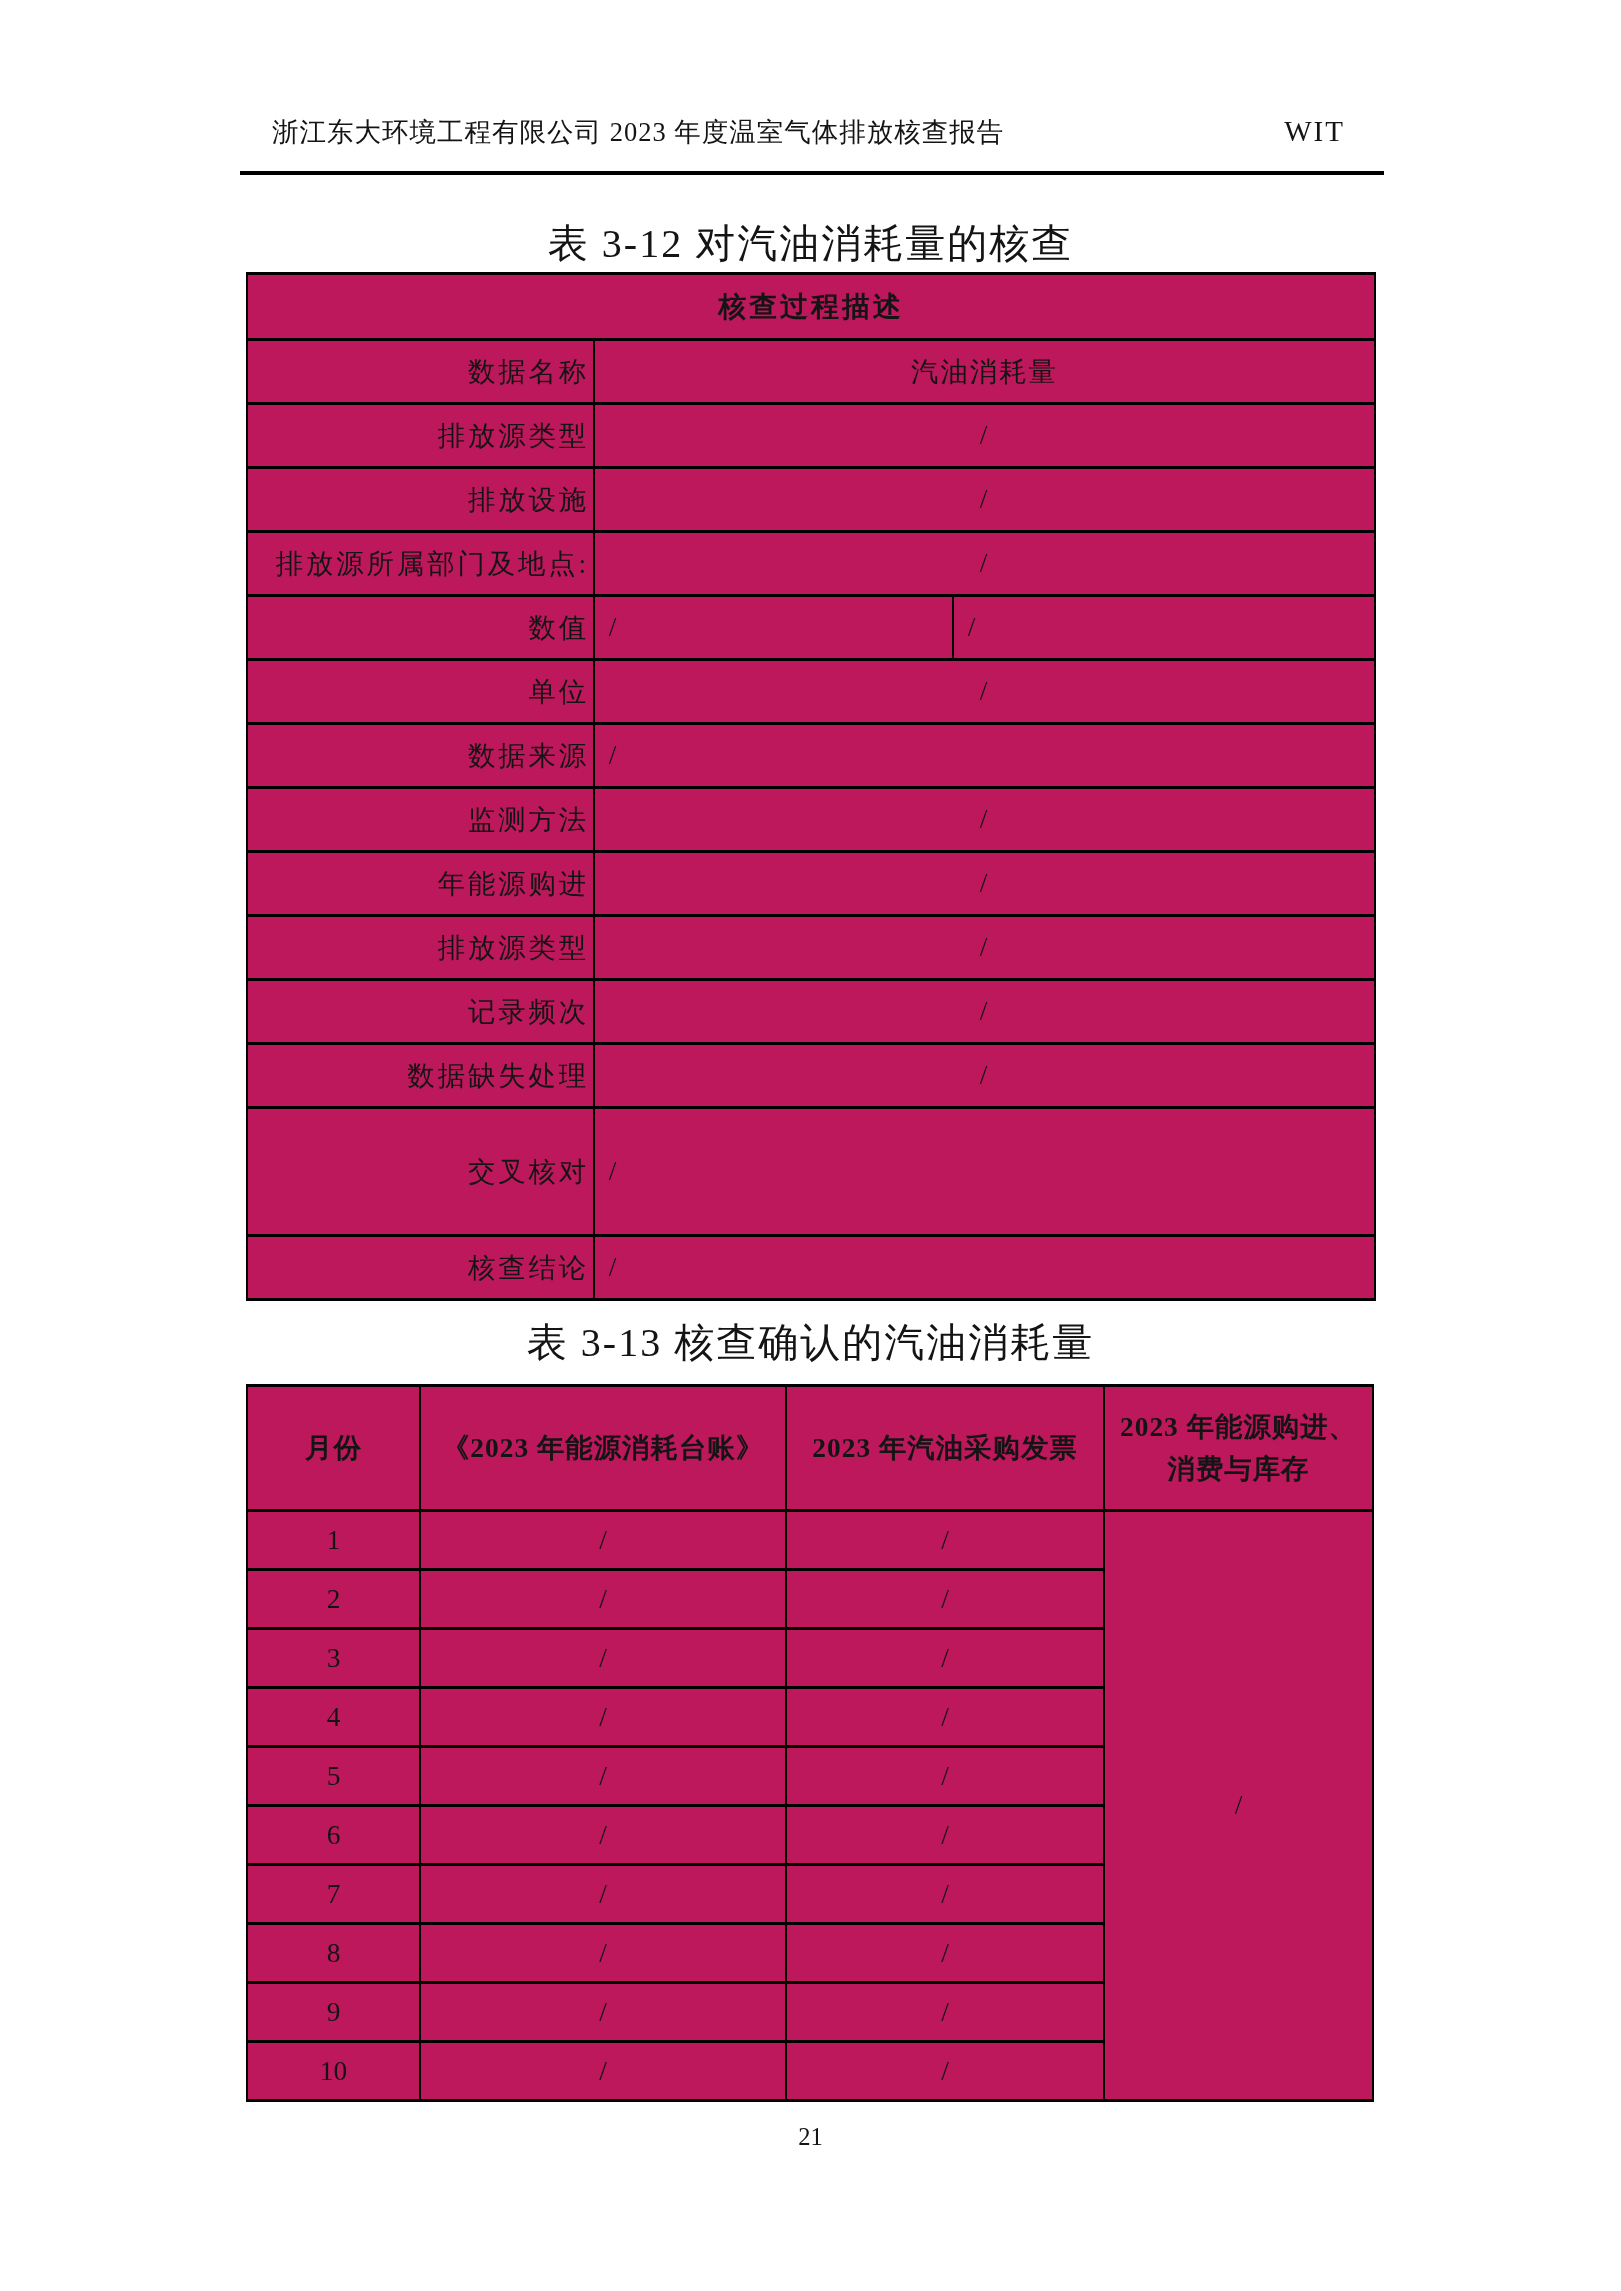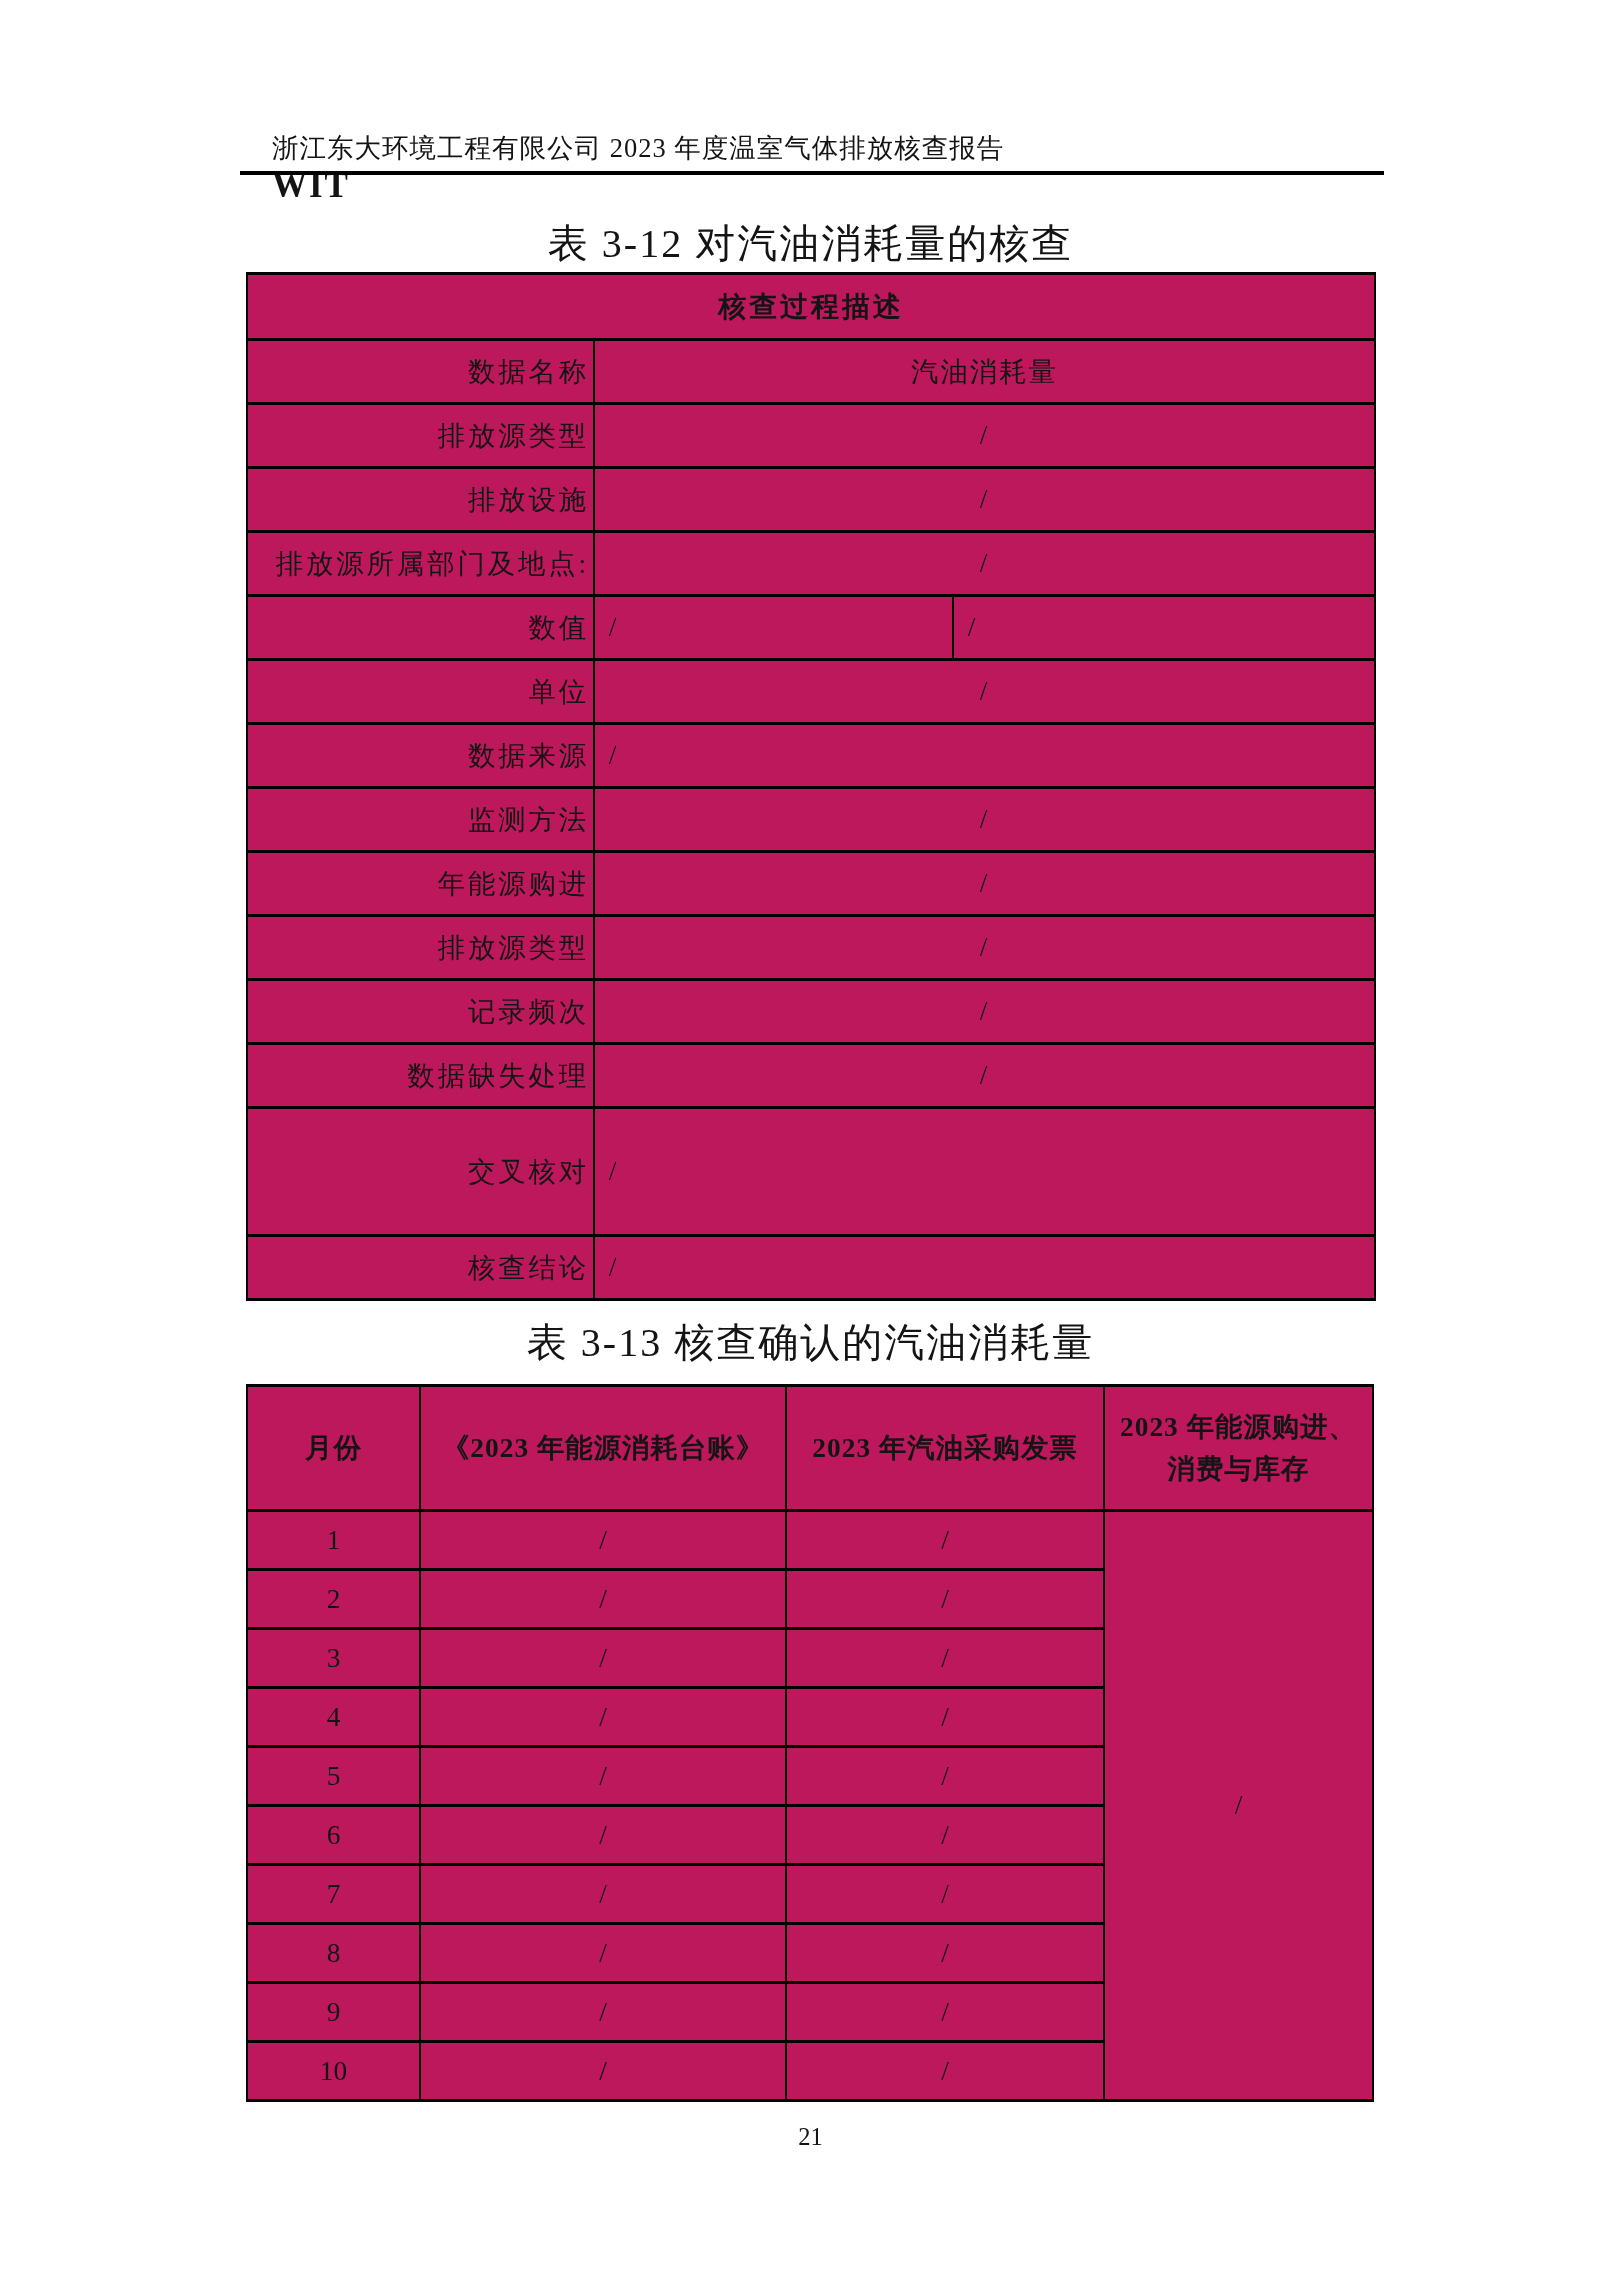--- a/index.html
+++ b/index.html
@@ -10,25 +10,25 @@
     height: 2292px;
     background: #ffffff;
     font-family: "Liberation Serif", "DejaVu Serif", serif;
     color: #141414;
     overflow: hidden;
     margin: 0 auto;
   }
   
   .doc-header {
     position: absolute;
-    top: 130px; left: 272px; width: 1112px;
+    top: 114px; left: 272px; width: 1112px;
     display: flex; justify-content: space-between; align-items: baseline;
-    font-size: 26.5px; letter-spacing: 1px; flex-direction: column;
-  }
-  .doc-header .hdr-right { padding-right: 39px; font-size: 35px; letter-spacing: 2px; font-weight: bold; }
+    font-size: 26.5px; letter-spacing: 1px;
+  }
+  .doc-header .hdr-right { padding-right: 39px; font-size: 29px; letter-spacing: 2px; }
   .header-rule {
     position: absolute; top: 171px; left: 240px; width: 1144px;
     border-top: 4.9px solid #000;
   }
   
   .t-title {
     position: absolute; left: 0; width: 1621px;
     text-align: center; font-weight: normal; font-size: 40px; letter-spacing: 2px;
   }
   #title1 { top: 216px; }

